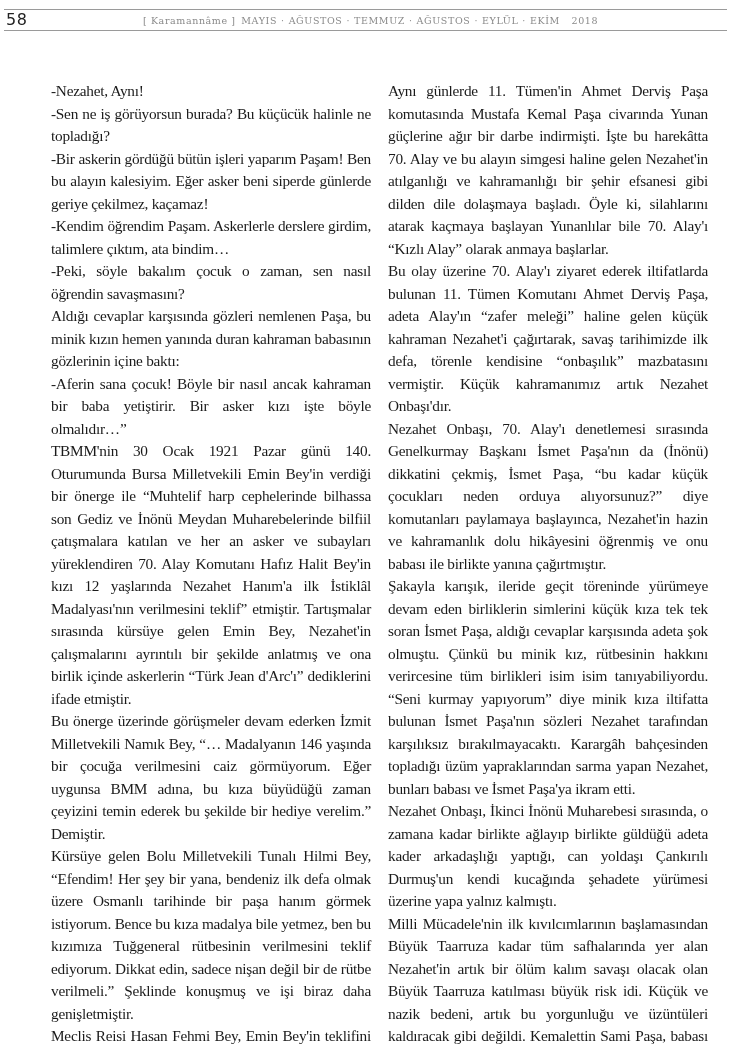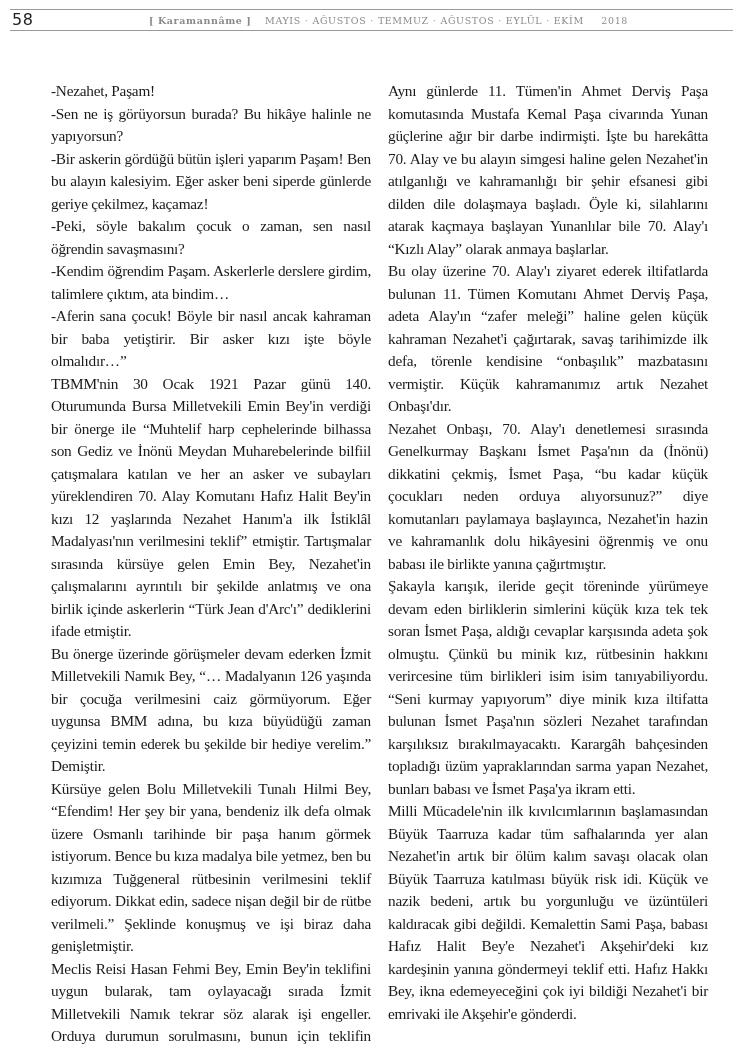--- a/index.html
+++ b/index.html
@@ -1,33 +1,33 @@
 <!DOCTYPE html>
 <html><head>
 <meta charset="utf-8">
 <style>
   html, body { margin: 0; padding: 0; background: #ffffff; }
   body { width: 744px; height: 1052px; position: relative; overflow: hidden; }
   .header {
-    position: absolute; left: 10px; top: 9px; width: 723px; height: 20px;
+    position: absolute; left: 4px; top: 9px; width: 723px; height: 20px;
     border-top: 1px solid #9a9a9a; border-bottom: 1.5px solid #9a9a9a;
   }
   .page-number {
     position: absolute; left: 2px; top: 0px;
     font-family: "DejaVu Sans", sans-serif; font-size: 16px; line-height: 20px;
     color: #222; letter-spacing: 0.5px;
   }
   .running-head {
     position: absolute; left: 139px; top: 0px;
     font-family: "DejaVu Serif", serif; font-size: 9.5px; line-height: 21px;
     color: #8a8a8a; letter-spacing: 0.6px; white-space: nowrap;
   }
   .running-head .sep { margin: 0 4px; }
-  .running-head .mag { margin-right: 10px; font-weight: bold; }
-  .running-head .year { margin-left: 14px; }
+  .running-head .mag { margin-right: 2px; }
+  .running-head .year { margin-left: 8px; }
   .column {
     position: absolute; top: 80px; width: 320px;
     font-family: "Liberation Serif", serif; font-size: 15.3px; line-height: 22.5px;
     color: #1a1a1a; text-align: justify; letter-spacing: -0.25px;
   }
   .col-left { left: 51px; }
   .col-right { left: 388px; }
   .column p { margin: 0; }
 </style>
 </head>
@@ -36,32 +36,34 @@
 <div class="header">
   <span class="page-number">58</span>
   <span class="running-head">
     <span class="mag">[ Karamannâme ]</span>
     <span>MAYIS</span><span class="sep">·</span><span>AĞUSTOS</span><span class="sep">·</span><span>TEMMUZ</span><span class="sep">·</span><span>AĞUSTOS</span><span class="sep">·</span><span>EYLÜL</span><span class="sep">·</span><span>EKİM</span>
     <span class="year">2018</span>
   </span>
 </div>
 
 <div class="column col-left">
-  <p>-Nezahet, Paşam!</p>
-  <p>-Sen ne iş görüyorsun burada? Bu hikâye halinle ne yapıyorsun?</p>
+  <p>-Nezahet, Aynı!</p>
+  <p>-Sen ne iş görüyorsun burada? Bu küçücük halinle ne topladığı?</p>
   <p>-Bir askerin gördüğü bütün işleri yaparım Paşam! Ben bu alayın kalesiyim. Eğer asker beni siperde günlerde geriye çekilmez, kaçamaz!</p>
+  <p>-Kendim öğrendim Paşam. Askerlerle derslere girdim, talimlere çıktım, ata bindim…</p>
   <p>-Peki, söyle bakalım çocuk o zaman, sen nasıl öğrendin savaşmasını?</p>
-  <p>-Kendim öğrendim Paşam. Askerlerle derslere girdim, talimlere çıktım, ata bindim…</p>
+  <p>Aldığı cevaplar karşısında gözleri nemlenen Paşa, bu minik kızın hemen yanında duran kahraman babasının gözlerinin içine baktı:</p>
   <p>-Aferin sana çocuk! Böyle bir nasıl ancak kahraman bir baba yetiştirir. Bir asker kızı işte böyle olmalıdır…”</p>
   <p>TBMM'nin 30 Ocak 1921 Pazar günü 140. Oturumunda Bursa Milletvekili Emin Bey'in verdiği bir önerge ile “Muhtelif harp cephelerinde bilhassa son Gediz ve İnönü Meydan Muharebelerinde bilfiil çatışmalara katılan ve her an asker ve subayları yüreklendiren 70. Alay Komutanı Hafız Halit Bey'in kızı 12 yaşlarında Nezahet Hanım'a ilk İstiklâl Madalyası'nın verilmesini teklif” etmiştir. Tartışmalar sırasında kürsüye gelen Emin Bey, Nezahet'in çalışmalarını ayrıntılı bir şekilde anlatmış ve ona birlik içinde askerlerin “Türk Jean d'Arc'ı” dediklerini ifade etmiştir.</p>
-  <p>Bu önerge üzerinde görüşmeler devam ederken İzmit Milletvekili Namık Bey, “… Madalyanın 126 yaşında bir çocuğa verilmesini caiz görmüyorum. Eğer uygunsa BMM adına, bu kıza büyüdüğü zaman çeyizini temin ederek bu şekilde bir hediye verelim.” Demiştir.</p>
+  <p>Bu önerge üzerinde görüşmeler devam ederken İzmit Milletvekili Namık Bey, “… Madalyanın 146 yaşında bir çocuğa verilmesini caiz görmüyorum. Eğer uygunsa BMM adına, bu kıza büyüdüğü zaman çeyizini temin ederek bu şekilde bir hediye verelim.” Demiştir.</p>
   <p>Kürsüye gelen Bolu Milletvekili Tunalı Hilmi Bey, “Efendim! Her şey bir yana, bendeniz ilk defa olmak üzere Osmanlı tarihinde bir paşa hanım görmek istiyorum. Bence bu kıza madalya bile yetmez, ben bu kızımıza Tuğgeneral rütbesinin verilmesini teklif ediyorum. Dikkat edin, sadece nişan değil bir de rütbe verilmeli.” Şeklinde konuşmuş ve işi biraz daha genişletmiştir.</p>
   <p>Meclis Reisi Hasan Fehmi Bey, Emin Bey'in teklifini uygun bularak, tam oylayacağı sırada İzmit Milletvekili Namık tekrar söz alarak işi engeller. Orduya durumun sorulmasını, bunun için teklifin Başkanlık Divanı'na gönderilmesini ister. Söz almak isteyen vekiller olursa da, Meclis Reisi, ilgili dosyayı Başkanlık Divanı'na havale eder ve son sözü söyler. Böylece Nezahet için ömrü boyunca sürecek bir trajik hikâye başlamış olur. Çünkü ne İstiklâl Madalyası ne de verilmesi tartışılan çeyiz hiç</p>
 </div>
 
 <div class="column col-right">
   <p>Aynı günlerde 11. Tümen'in Ahmet Derviş Paşa komutasında Mustafa Kemal Paşa civarında Yunan güçlerine ağır bir darbe indirmişti. İşte bu harekâtta 70. Alay ve bu alayın simgesi haline gelen Nezahet'in atılganlığı ve kahramanlığı bir şehir efsanesi gibi dilden dile dolaşmaya başladı. Öyle ki, silahlarını atarak kaçmaya başlayan Yunanlılar bile 70. Alay'ı “Kızlı Alay” olarak anmaya başlarlar.</p>
   <p>Bu olay üzerine 70. Alay'ı ziyaret ederek iltifatlarda bulunan 11. Tümen Komutanı Ahmet Derviş Paşa, adeta Alay'ın “zafer meleği” haline gelen küçük kahraman Nezahet'i çağırtarak, savaş tarihimizde ilk defa, törenle kendisine “onbaşılık” mazbatasını vermiştir. Küçük kahramanımız artık Nezahet Onbaşı'dır.</p>
   <p>Nezahet Onbaşı, 70. Alay'ı denetlemesi sırasında Genelkurmay Başkanı İsmet Paşa'nın da (İnönü) dikkatini çekmiş, İsmet Paşa, “bu kadar küçük çocukları neden orduya alıyorsunuz?” diye komutanları paylamaya başlayınca, Nezahet'in hazin ve kahramanlık dolu hikâyesini öğrenmiş ve onu babası ile birlikte yanına çağırtmıştır.</p>
   <p>Şakayla karışık, ileride geçit töreninde yürümeye devam eden birliklerin simlerini küçük kıza tek tek soran İsmet Paşa, aldığı cevaplar karşısında adeta şok olmuştu. Çünkü bu minik kız, rütbesinin hakkını verircesine tüm birlikleri isim isim tanıyabiliyordu. “Seni kurmay yapıyorum” diye minik kıza iltifatta bulunan İsmet Paşa'nın sözleri Nezahet tarafından karşılıksız bırakılmayacaktı. Karargâh bahçesinden topladığı üzüm yapraklarından sarma yapan Nezahet, bunları babası ve İsmet Paşa'ya ikram etti.</p>
+  <p>Nezahet Onbaşı, İkinci İnönü Muharebesi sırasında, o zamana kadar birlikte ağlayıp birlikte güldüğü adeta kader arkadaşlığı yaptığı, can yoldaşı Çankırılı Durmuş'un kendi kucağında şehadete yürümesi üzerine yapa yalnız kalmıştı.</p>
   <p>Milli Mücadele'nin ilk kıvılcımlarının başlamasından Büyük Taarruza kadar tüm safhalarında yer alan Nezahet'in artık bir ölüm kalım savaşı olacak olan Büyük Taarruza katılması büyük risk idi. Küçük ve nazik bedeni, artık bu yorgunluğu ve üzüntüleri kaldıracak gibi değildi. Kemalettin Sami Paşa, babası Hafız Halit Bey'e Nezahet'i Akşehir'deki kız kardeşinin yanına göndermeyi teklif etti. Hafız Hakkı Bey, ikna edemeyeceğini çok iyi bildiği Nezahet'i bir emrivaki ile Akşehir'e gönderdi.</p>
 
 </div>
 
 </body></html>

